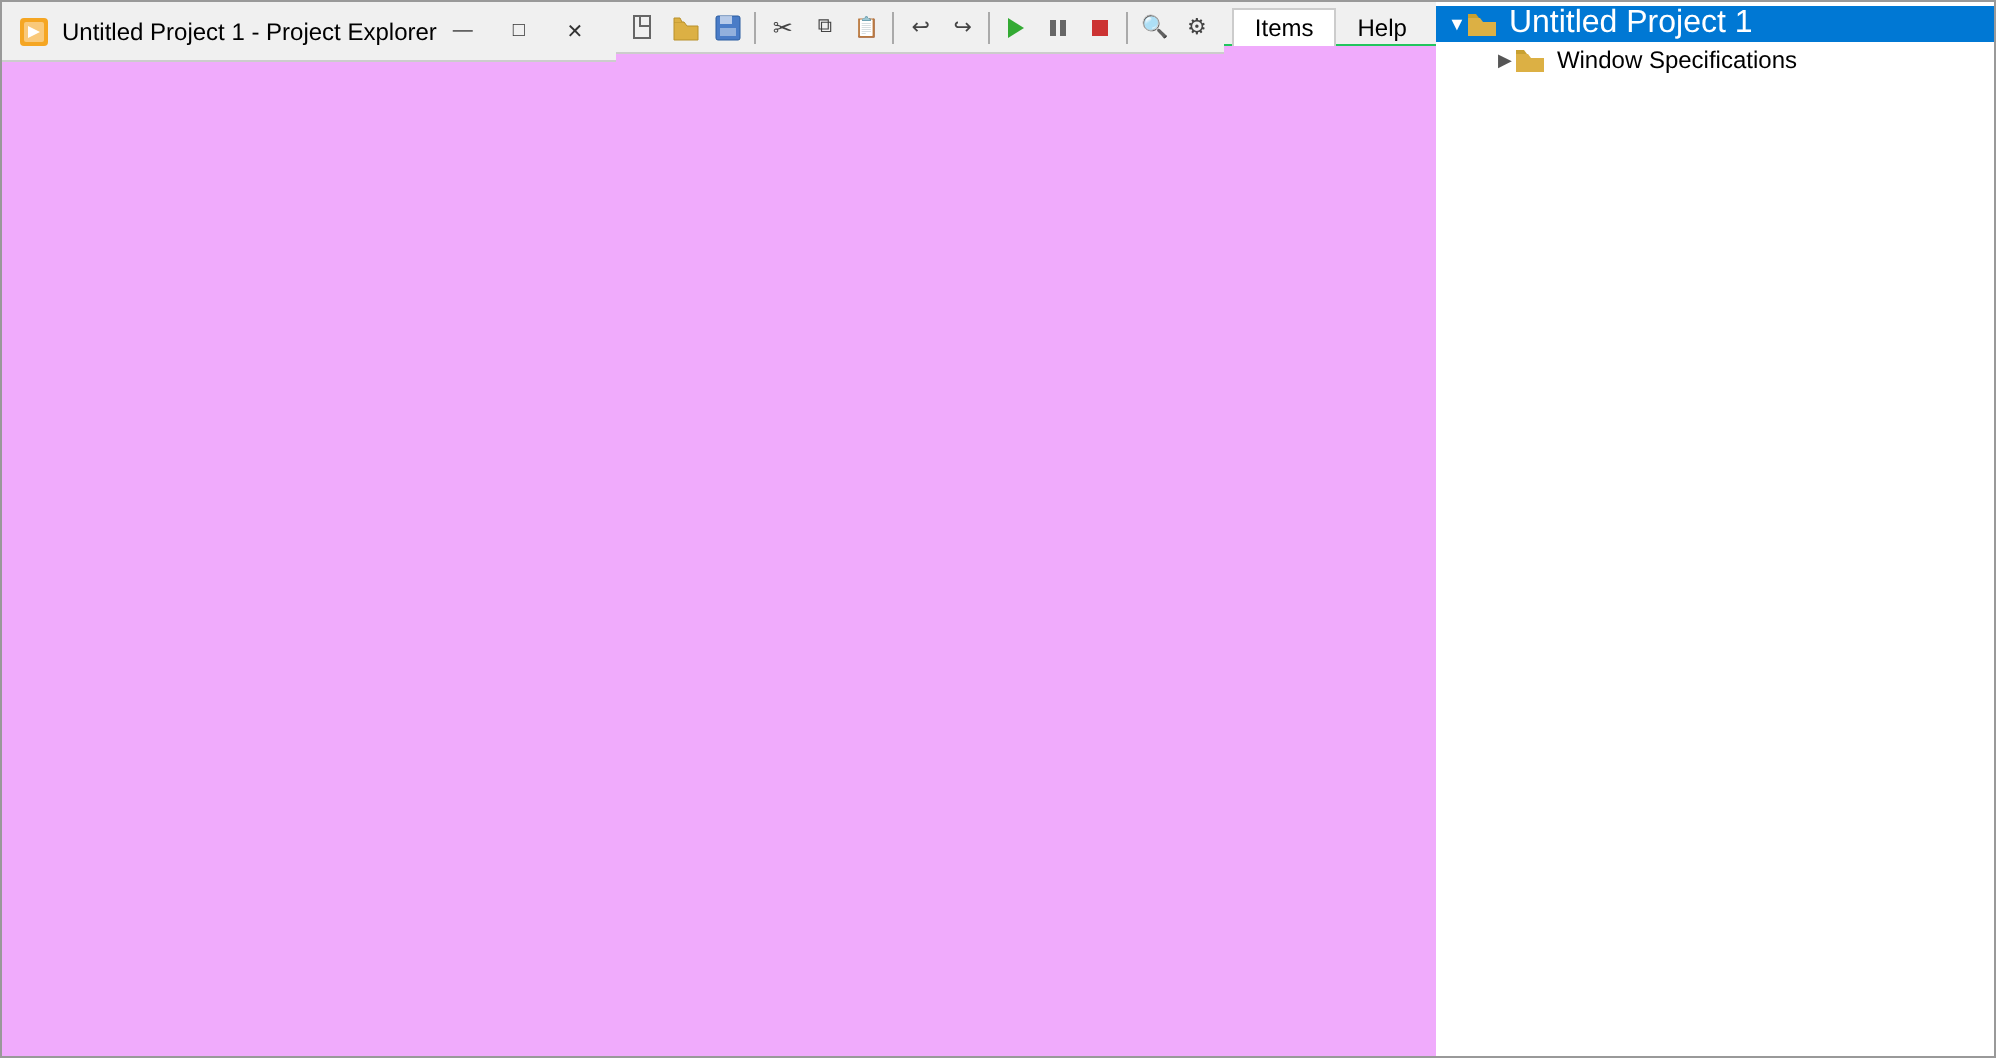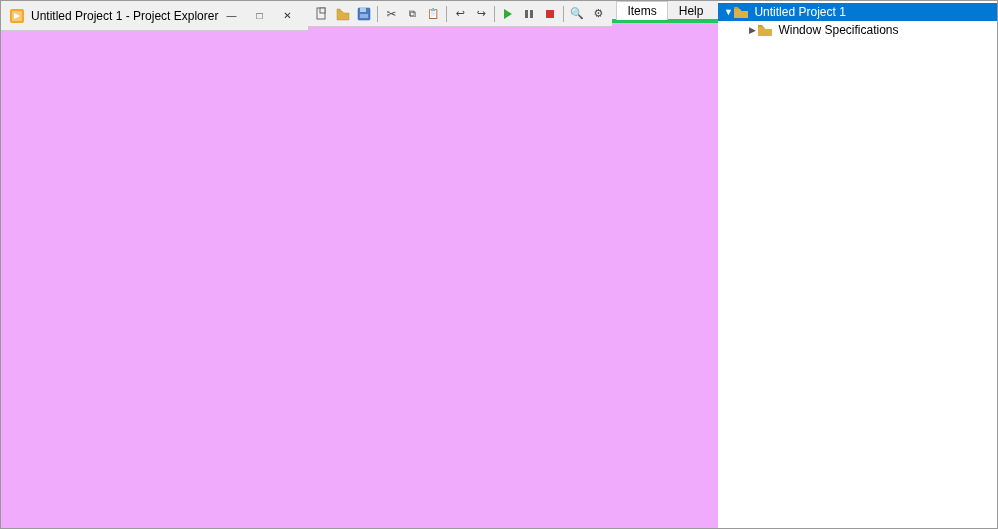--- a/index.html
+++ b/index.html
@@ -116,21 +116,21 @@
       background: #aaa;
       margin: 0 2px;
     }
 
     .tabs-bar {
       height: 22px;
       background: #f0f0f0;
       display: flex;
       align-items: flex-end;
       padding: 0 4px;
-      border-bottom: 4px solid #22c55e;
+      border-bottom: 1px solid #22c55e;
       flex-shrink: 0;
       text-align: right;
     }
 
     .tab {
       padding: 2px 10px;
       font-size: 12px;
       cursor: pointer;
       border: 1px solid transparent;
       border-bottom: none;
@@ -302,21 +302,21 @@
     <div class="tree-area">
 
       <div class="tree-item selected" style="padding-left: 4px;">
         <span class="tree-arrow">▼</span>
         <span class="tree-icon folder-icon">
           <svg width="14" height="12" viewBox="0 0 14 12">
             <path d="M0 3h6l1.5 2H14v7H0z" fill="#dcb044"></path>
             <path d="M0 3v-2h4l1.5 2" fill="#c8a030"></path>
           </svg>
         </span>
-        <span class="tree-label" style="margin-left:3px; font-size:12px;">Untitled Project 1</span>
+        <span class="tree-label" style="margin-left:3px; font-size:16px;">Untitled Project 1</span>
       </div>
 
       <div class="tree-item sub-item">
         <span class="tree-arrow">▶</span>
         <span class="tree-icon folder-icon">
           <svg width="14" height="12" viewBox="0 0 14 12">
             <path d="M0 3h6l1.5 2H14v7H0z" fill="#dcb044"></path>
             <path d="M0 3v-2h4l1.5 2" fill="#c8a030"></path>
           </svg>
         </span>

